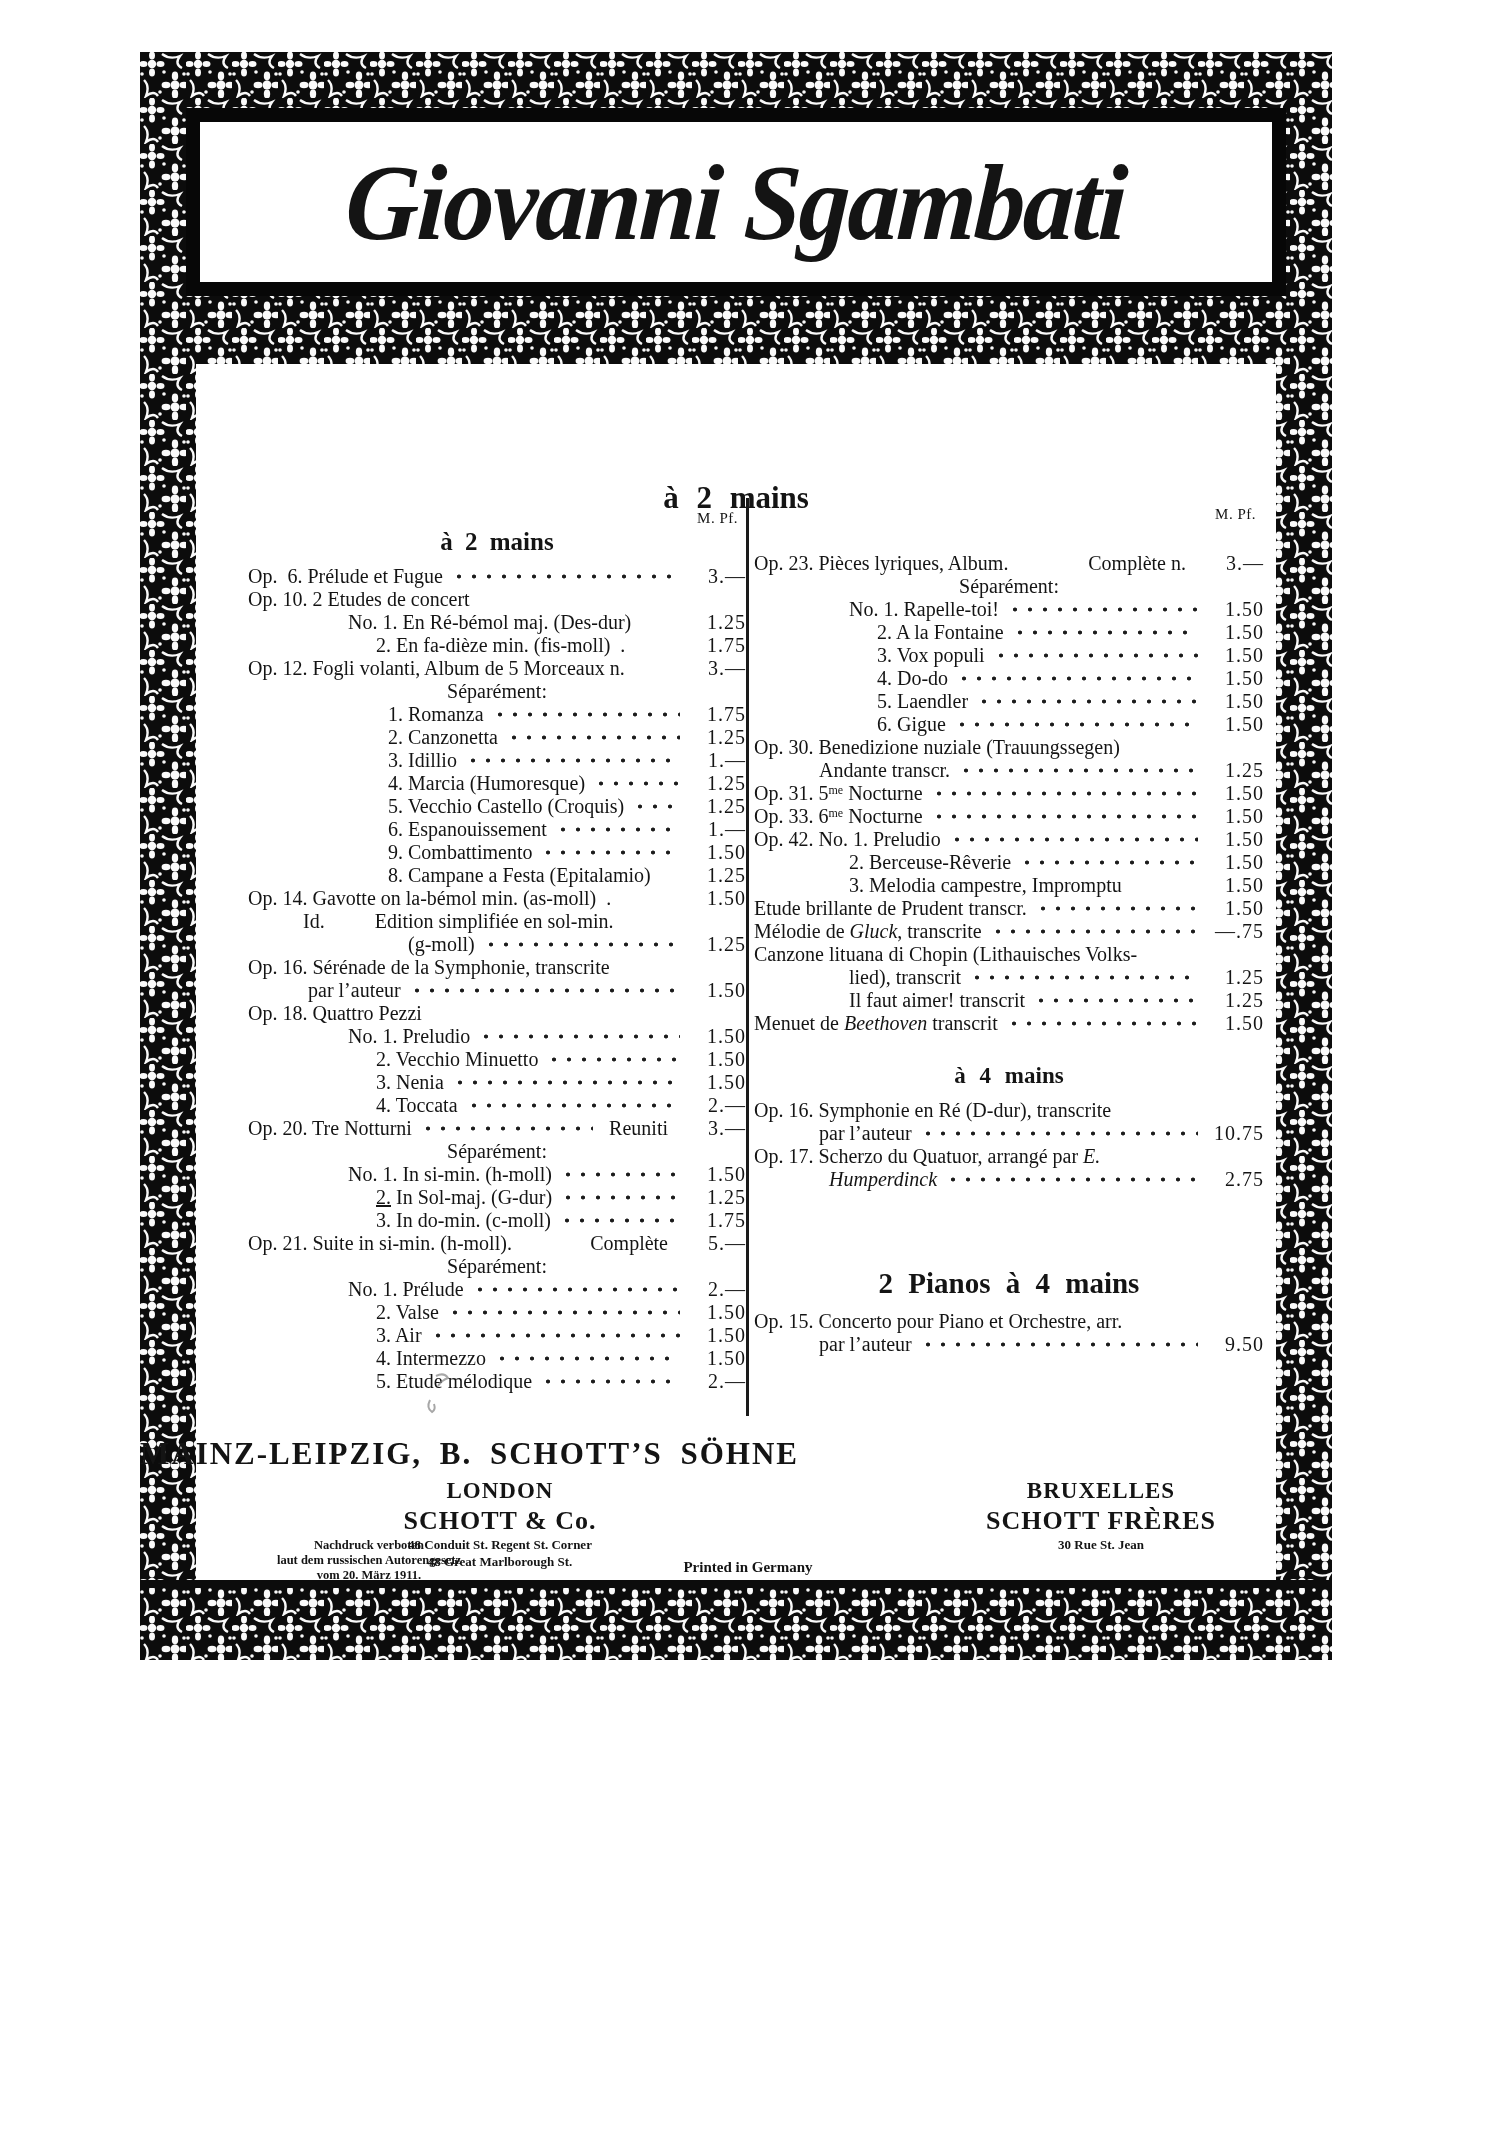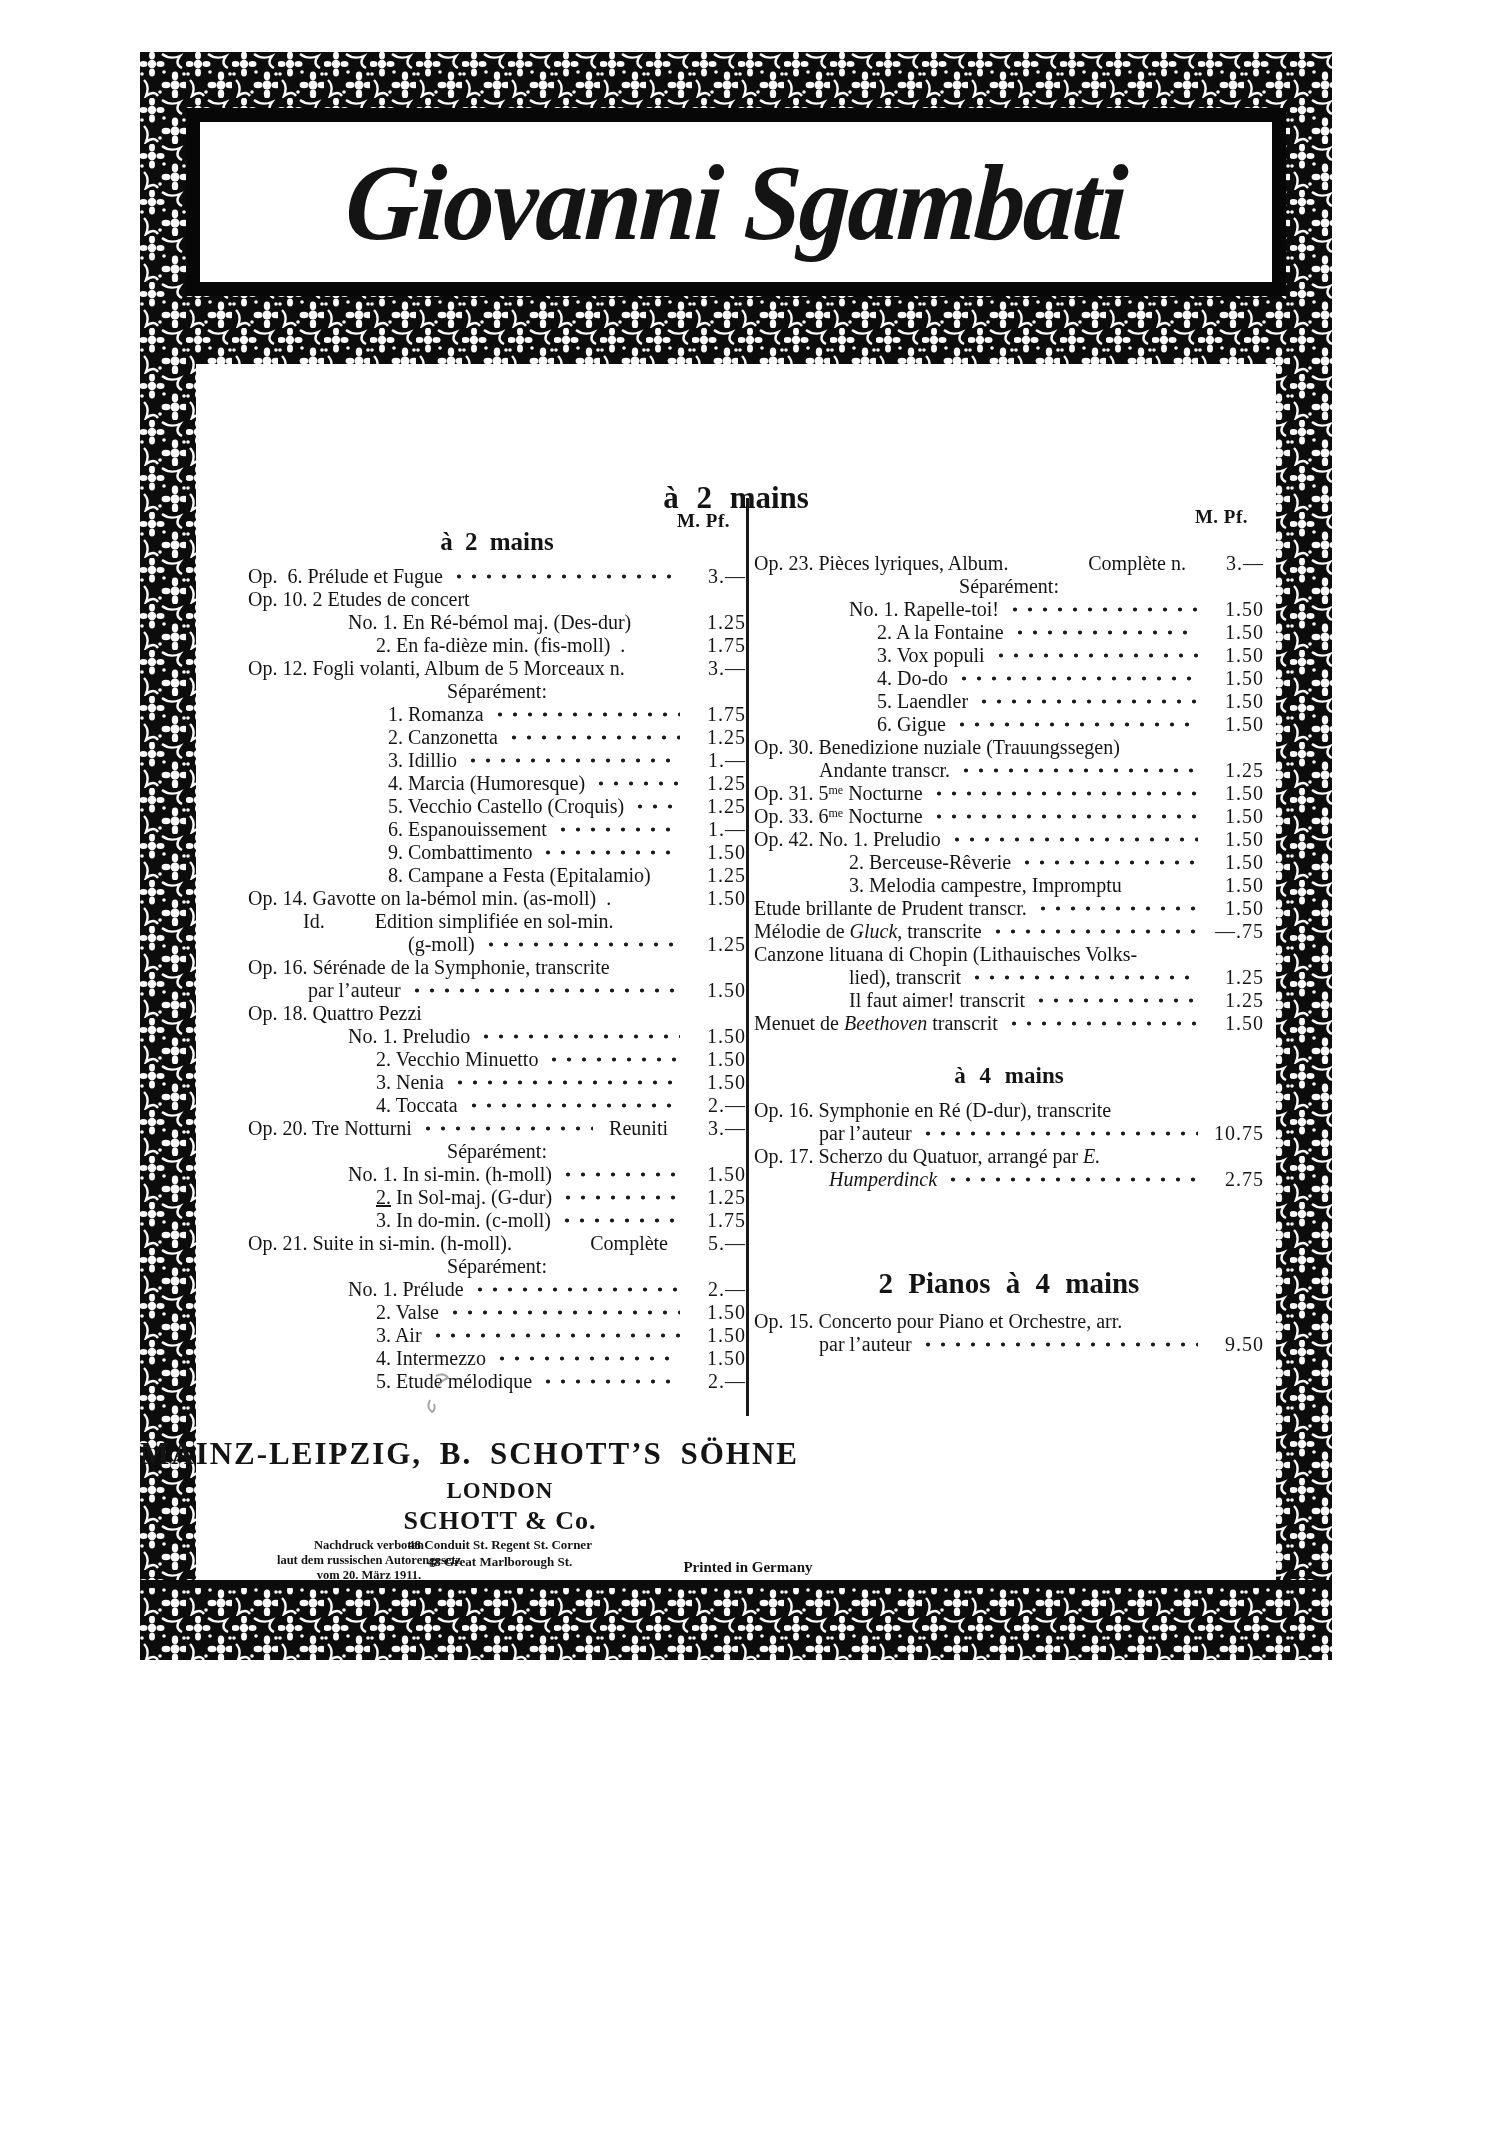--- a/index.html
+++ b/index.html
@@ -14,21 +14,21 @@
   .titlebox .t{font-style:italic;font-weight:bold;font-size:102px;letter-spacing:-2px;
                transform:skewX(-3deg) scaleY(1.06);white-space:nowrap;}
 
   .h-main{position:absolute;left:0;top:350px;width:100%;text-align:center;font-size:47px;
           word-spacing:22px;letter-spacing:1px;}
   .h-sub{position:absolute;left:0;top:428px;width:100%;text-align:center;font-size:31px;
          font-weight:bold;word-spacing:10px;}
 
   .colL{position:absolute;left:108px;top:452px;width:498px;}
   .colR{position:absolute;left:614px;top:448px;width:510px;}
-  .mpf{position:absolute;top:6px;right:16px;font-size:19px;font-weight:bold;letter-spacing:.5px;}
+  .mpf{position:absolute;top:6px;right:8px;font-size:15px;font-weight:normal;letter-spacing:.5px;}
   .colhead{text-align:center;font-size:25px;font-weight:bold;margin-top:24px;word-spacing:6px;}
   .rows{margin-top:9px;}
   #rowsR{margin-top:52px;}
   .row{display:flex;align-items:baseline;height:23px;font-size:20px;}
   .row .lab{white-space:pre;}
   .row.center{justify-content:center;}
   .dots{flex:1;align-self:center;height:5px;margin:0 8px 0 10px;min-width:10px;
         background-image:radial-gradient(circle at 6px 2.5px,#1c1c1c 1.7px,transparent 2.3px);
         background-size:15px 5px;background-repeat:repeat-x;background-position:left center;}
   .fill{flex:1;}
@@ -424,20 +424,25 @@
     </svg>
 
     <div class="pub-main">MAINZ-LEIPZIG, B. SCHOTT’S SÖHNE</div>
 
     <div class="branch" id="br0">
       <div class="br-city">LONDON</div>
     <div class="br-name">SCHOTT &amp; Co.</div>
         <div class="br-line">48 Conduit St. Regent St. Corner</div>
         <div class="br-line">48 Great Marlborough St.</div>
       </div>
+    <div class="branch" id="br2">
+      <div class="br-city">BRUXELLES</div>
+    <div class="br-name">SCHOTT FRÈRES</div>
+        <div class="br-line">30 Rue St. Jean</div>
+      </div>
 
     <div class="note" id="note-de">
         <div>Nachdruck verboten</div>
         <div>laut dem russischen Autorengesetz</div>
         <div>vom 20. März 1911.</div>
       </div>
     <div class="note" id="note-printed">Printed in Germany</div>
 
   </div>
 </div>

